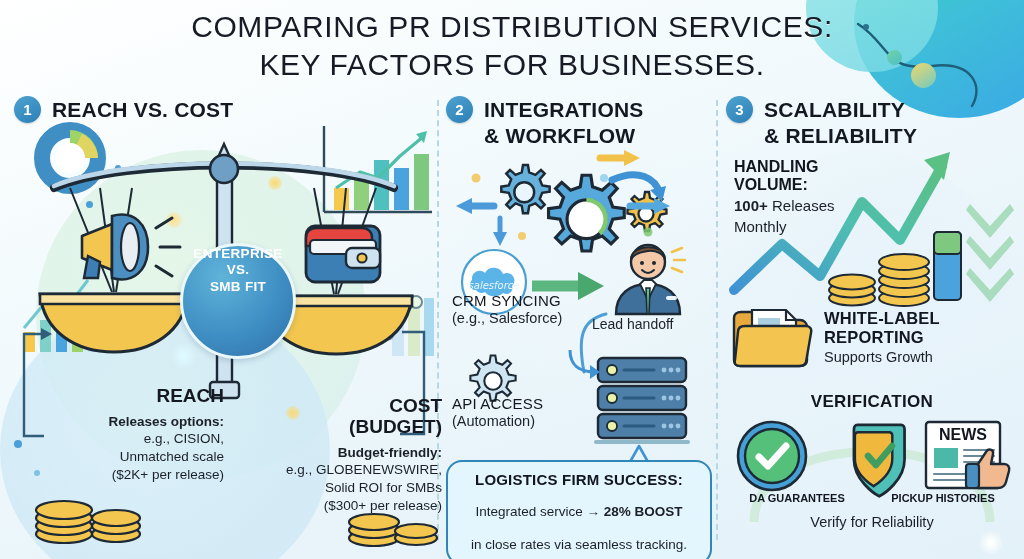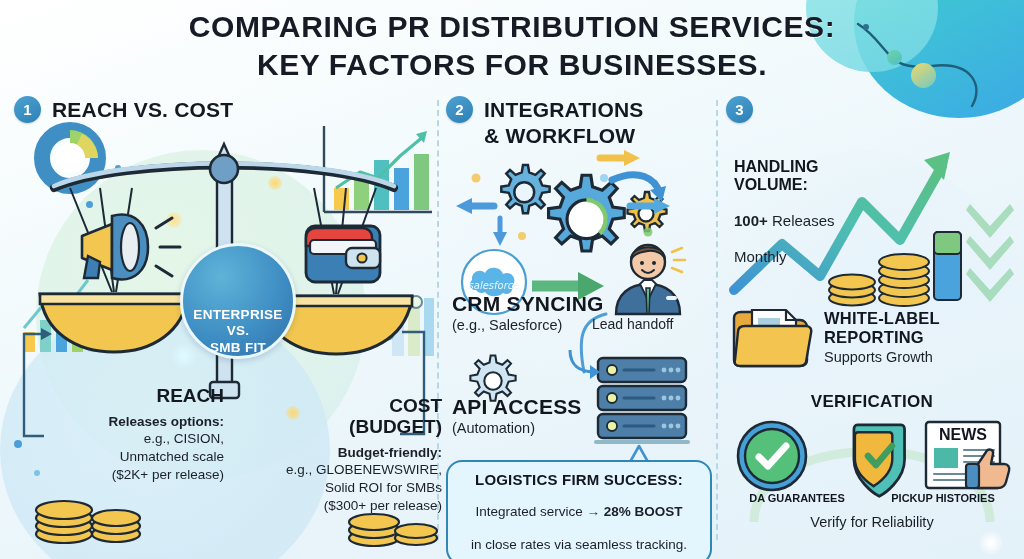--- a/index.html
+++ b/index.html
@@ -46,21 +46,21 @@
   }
   .dot { position: absolute; border-radius: 50%; }
   .swoosh { position: absolute; }
 
   
   #title-block {
     position: absolute; left: 0; top: 8px; width: 1024px;
     text-align: center; z-index: 6;
   }
   #title-block .line {
-    font-weight: 700; font-size: 30px; letter-spacing: .6px;
+    font-weight: 400; font-size: 30px; letter-spacing: .6px;
     color: #161b26; line-height: 1.28;
     text-shadow: 0 1px 0 rgba(255,255,255,.7);
   }
 
   
   .column { position: absolute; top: 96px; }
   #col-1 { left: 14px;  width: 420px; height: 455px; }
   #col-2 { left: 446px; width: 268px; height: 455px; }
   #col-3 { left: 726px; width: 292px; height: 455px; }
 
@@ -86,21 +86,21 @@
     line-height: 1.14; letter-spacing: .2px; padding-top: 2px;
   }
 
   
   #scale-art { position: absolute; left: 0; top: 40px; width: 420px; height: 300px; }
   #center-circle {
     position: absolute; left: 166px; top: 147px;
     width: 116px; height: 116px; border-radius: 50%;
     background: radial-gradient(circle at 35% 28%, #5fb3d8 0%, #3f8fc4 55%, #2f6fa8 100%);
     border: 3px solid #eaf7fb;
-    display: flex; flex-direction: column; align-items: center; justify-content: flex-end;
+    display: flex; flex-direction: column; align-items: center; justify-content: flex-start;
     color: #fff; font-weight: 800; font-size: 13.5px; line-height: 1.22;
     text-align: center; letter-spacing: .3px; z-index: 4;
     box-shadow: 0 2px 6px rgba(20,60,100,.2);
   }
 
   .pan-label { position: absolute; text-align: right; }
   #reach-label { left: 10px; top: 290px; width: 200px; }
   #cost-label  { left: 228px; top: 300px; width: 200px; }
   .pan-title {
     font-weight: 800; font-size: 19px; color: #141821; line-height: 1.1;
@@ -108,39 +108,39 @@
   .pan-sub {
     font-weight: 800; font-size: 13.5px; color: #1b2028; margin-top: 6px; line-height: 1.3;
   }
   .pan-body {
     font-size: 13.5px; color: #1b2028; line-height: 1.32;
   }
 
   
   #gears-art { position: absolute; left: 6px; top: 48px; width: 256px; height: 110px; }
   .kv { position: absolute; }
-  .kv .k { font-weight: 700; font-size: 21px; color: #12161f; letter-spacing:.2px;text-align:right; }
+  .kv .k { font-weight: 400; font-size: 15px; color: #12161f; letter-spacing:.2px; }
   .kv .v { font-size: 14.5px; color: #1c212a; margin-top: 1px; }
   #crm-kv { left: 6px; top: 196px; }
   #api-kv { left: 6px; top: 299px; }
   #lead-handoff { position: absolute; left: 146px; top: 220px; font-size: 14px; color: #1c212a; }
 
   #callout {
     position: absolute; left: 0px; top: 364px; width: 266px;
     background: #e4f6fd; border: 2px solid #2f86b8; border-radius: 16px;
     padding: 9px 18px 10px; text-align: center;
   }
   #callout .c-title { font-weight: 800; font-size: 15px; color: #12161f; letter-spacing:.2px;}
   #callout .c-body { font-size: 13.5px; color: #1b2028; margin-top: 15px; line-height: 1.3; }
   #callout .c-body b { font-weight: 800; }
 
   
   #vol-block { position: absolute; left: 8px; top: 62px; width: 150px; }
   #vol-block .vb-t { font-weight: 800; font-size: 16px; color: #12161f; line-height: 1.14; }
-  #vol-block .vb-s { font-size: 15px; color: #1b2028; margin-top: 18px; line-height: 1.2; }
+  #vol-block .vb-s { font-size: 15px; color: #1b2028; margin-top: 3px; line-height: 1.2; }
   #vol-block .vb-s b { font-weight: 800; }
 
   #wl-row { position: absolute; left: 4px; top: 208px; display: flex; align-items: center; gap: 12px; }
   #wl-row .wl-t { font-weight: 800; font-size: 16.5px; color: #12161f; line-height: 1.16; letter-spacing:.2px; }
   #wl-row .wl-s { font-size: 14.5px; color: #1b2028; margin-top: 2px; }
 
   #verif-title {
     position: absolute; left: 0; top: 296px; width: 292px; text-align: center;
     font-weight: 800; font-size: 17px; color: #12161f; letter-spacing: .3px;
   }
@@ -457,20 +457,24 @@
         <span>Integrated service → </span><b>28% BOOST</b>
       </div>
       <div class="c-body">in close rates via seamless tracking.</div>
     </div>
   </div>
 
   <div class="column" id="col-3">
 
     <div class="sec-head">
       <div class="badge">3</div>
+      <div>
+        <div class="sec-title">SCALABILITY</div>
+        <div class="sec-title">&amp; RELIABILITY</div>
+      </div>
     </div>
 
     <svg style="position:absolute;left:2px;top:44px;width:288px;height:170px" viewBox="0 0 288 170">
       <defs>
         <linearGradient id="gline" x1="0" y1="1" x2="1" y2="0">
           <stop offset="0%" stop-color="#3f93d4"></stop>
             <stop offset="55%" stop-color="#4fbfb0"></stop>
             <stop offset="100%" stop-color="#5bc083"></stop>
         </linearGradient>
       </defs>

